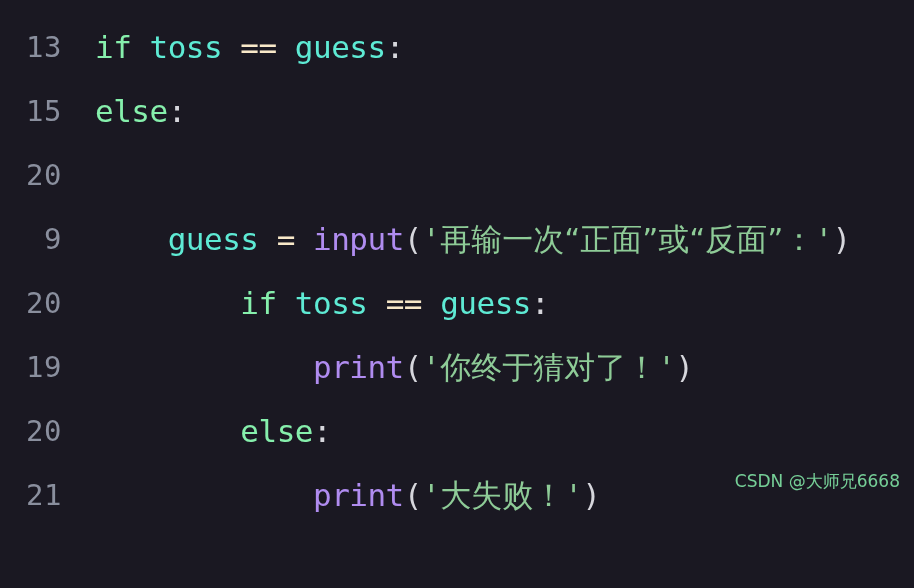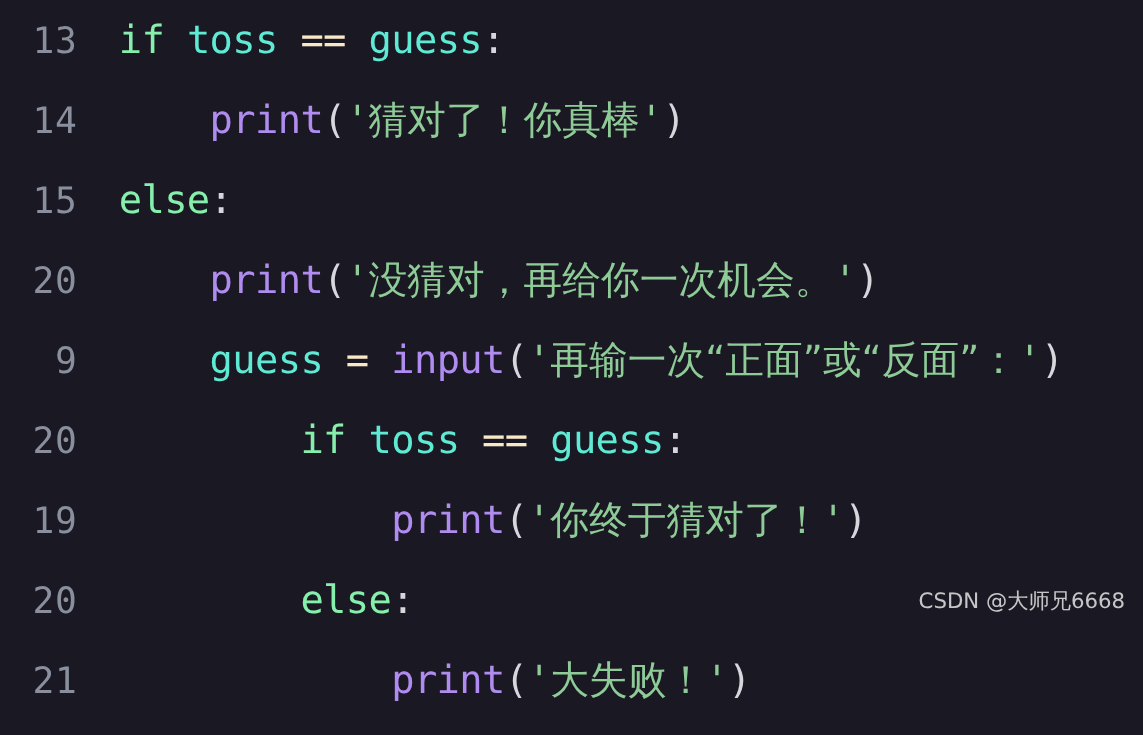--- a/index.html
+++ b/index.html
@@ -14,21 +14,21 @@
     overflow: hidden;
     font-family: "DejaVu Sans Mono", "Liberation Mono", monospace;
   }
 
   #editor {
     position: relative;
     width: 914px;
     height: 496px;
     background: #1a1822;
     box-sizing: border-box;
-    padding-top: 0;
+    padding-top: 15px;
   }
 
   .code-line {
     display: flex;
     align-items: center;
     height: 64px;
     white-space: pre;
   }
 
   .line-number {
@@ -70,51 +70,46 @@
   
   .cjk {
     font-family: "DejaVu Sans", "Liberation Sans", sans-serif;
     letter-spacing: 0;
   }
 
   #watermark {
     position: absolute;
     right: 14px;
     bottom: 6px;
-    color: #e5e5e5;
+    color: #86efac;
     font-family: "DejaVu Sans", "Liberation Sans", sans-serif;
     font-size: 17px;
     line-height: 1;
     opacity: 0.85;
     user-select: none;
   }
 </style>
 </head>
 <body>
 
 <div id="editor">
 
   <div class="code-line">
     <span class="line-number">13</span>
     <span class="line-content"><span class="tok-plain"></span><span class="tok-keyword">if</span><span class="tok-plain"> </span><span class="tok-name">toss</span><span class="tok-plain"> </span><span class="tok-operator">==</span><span class="tok-plain"> </span><span class="tok-name">guess</span><span class="tok-colon">:</span></span>
   </div>
 
-  <div class="code-line">
-    <span class="line-number">14</span>
-    <span class="line-content"><span class="tok-plain">    </span><span class="tok-func">print</span><span class="tok-punct">(</span><span class="tok-string">'</span><span class="tok-string cjk">猜对了！你真棒</span><span class="tok-string">'</span><span class="tok-punct">)</span></span>
-  </div>
 
   <div class="code-line">
     <span class="line-number">15</span>
     <span class="line-content"><span class="tok-plain"></span><span class="tok-keyword">else</span><span class="tok-colon">:</span></span>
   </div>
 
   <div class="code-line">
     <span class="line-number">20</span>
-    <span class="line-content"><span class="tok-plain">    </span><span class="tok-func">print</span><span class="tok-punct">(</span><span class="tok-string">'</span><span class="tok-string cjk">没猜对，再给你一次机会。</span><span class="tok-string">'</span><span class="tok-punct">)</span></span>
   </div>
 
   <div class="code-line">
     <span class="line-number">9</span>
     <span class="line-content"><span class="tok-plain">    </span><span class="tok-name">guess</span><span class="tok-plain"> </span><span class="tok-operator">=</span><span class="tok-plain"> </span><span class="tok-func">input</span><span class="tok-punct">(</span><span class="tok-string">'</span><span class="tok-string cjk">再输一次“正面”或“反面”：</span><span class="tok-string">'</span><span class="tok-punct">)</span></span>
   </div>
 
   <div class="code-line">
     <span class="line-number">20</span>
     <span class="line-content"><span class="tok-plain">        </span><span class="tok-keyword">if</span><span class="tok-plain"> </span><span class="tok-name">toss</span><span class="tok-plain"> </span><span class="tok-operator">==</span><span class="tok-plain"> </span><span class="tok-name">guess</span><span class="tok-colon">:</span></span>

